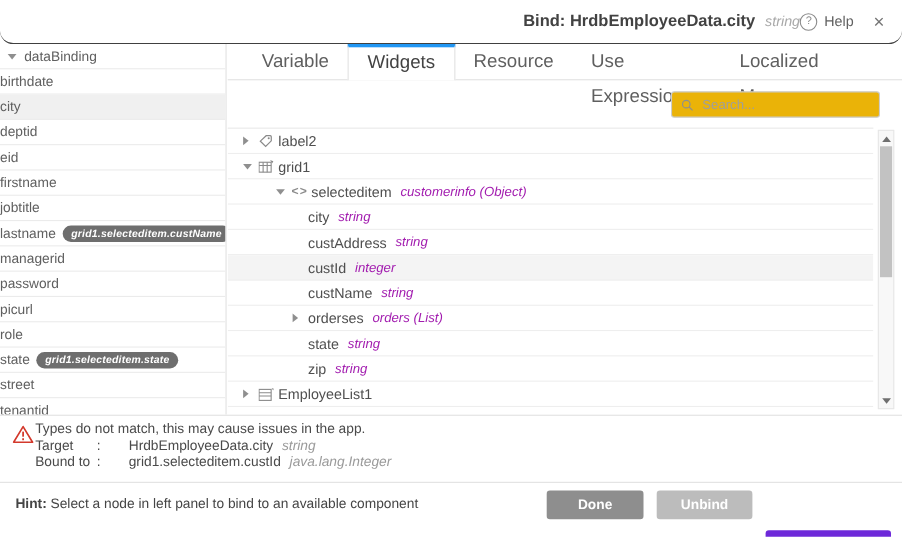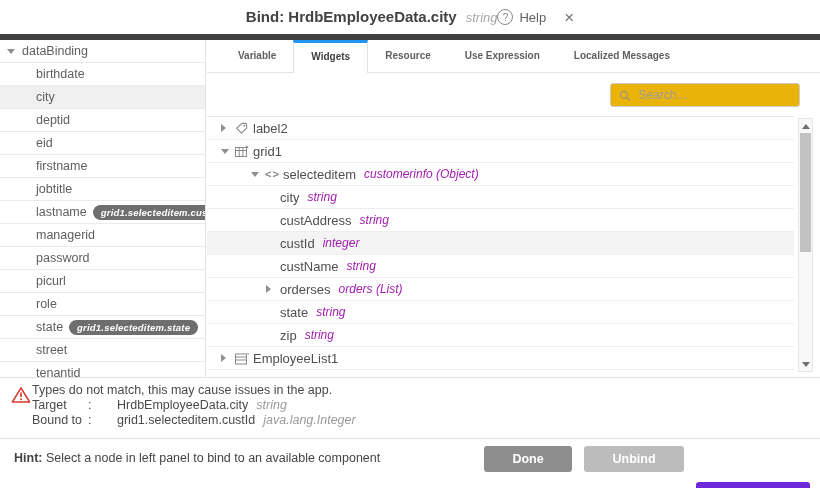--- a/index.html
+++ b/index.html
@@ -1,51 +1,51 @@
 <!DOCTYPE html>
 <html><head>
 <meta charset="utf-8">
 <style>
   html,body{margin:0;padding:0;background:#fff;}
   body{width:820px;height:488px;overflow:hidden;font-family:"Liberation Sans",sans-serif;-webkit-font-smoothing:antialiased;}
   .app{position:relative;width:820px;height:488px;background:#fff;}
 
   
-  .hdr{position:absolute;left:0;top:0;right:0;height:40px;border-bottom:6px solid #404040;
-       display:flex;align-items:center;justify-content:center;padding:0 16px;box-sizing:border-box;background:#fff;}
+  .hdr{position:absolute;left:0;top:0;right:0;height:40px;border-bottom:1px solid #404040;
+       display:flex;align-items:center;justify-content:flex-end;padding:0 16px;box-sizing:border-box;background:#fff;border-radius:12px;}
   .title{font-size:15px;font-weight:bold;color:#424242;}
   .title-type{font-size:13px;font-style:italic;color:#a8a8a8;margin-left:9px;}
   .hdr-right{display:flex;align-items:center;gap:18px;}
   .help{display:flex;align-items:center;gap:6px;font-size:13px;color:#616161;cursor:pointer;}
   .help-icon{width:14px;height:14px;border:1px solid #8a8a8a;border-radius:50%;font-size:10px;color:#8a8a8a;
              display:flex;align-items:center;justify-content:center;}
   .close{font-size:17px;color:#757575;cursor:pointer;line-height:1;}
 
   
   .sidebar{position:absolute;left:0;top:40px;width:206px;height:337px;border-right:1px solid #e2e2e2;
            overflow:hidden;box-sizing:border-box;background:#fff;}
   .side-root,.side-row{height:23px;display:flex;align-items:center;border-bottom:1px solid #ebebeb;
            font-size:12.5px;color:#5f5f5f;box-sizing:border-box;white-space:nowrap;overflow:hidden;}
   .side-root{padding-left:7px;cursor:pointer;}
-  .side-row{padding-left:36px;cursor:pointer;}
+  .side-row{cursor:pointer;}
   .side-row.selected{background:#f0f0f0;}
   .badge{display:inline-block;flex-shrink:0;background:#6e6e6e;color:#fff;font-size:9.5px;font-style:italic;
          font-weight:bold;border-radius:8px;padding:2px 8px;margin-left:6px;letter-spacing:.2px;}
 
   
   .arrbox{width:14px;display:inline-flex;align-items:center;flex-shrink:0;}
   .arr{width:0;height:0;display:inline-block;}
   .arr.expanded{border-left:4px solid transparent;border-right:4px solid transparent;border-top:5px solid #8f8f8f;}
   .arr.collapsed{border-top:4px solid transparent;border-bottom:4px solid transparent;border-left:5px solid #8f8f8f;}
   .side-root .arrbox{width:15px;}
 
   
   .main{position:absolute;left:207px;top:40px;right:0;height:337px;background:#fff;}
   .tabbar{height:33px;border-bottom:1px solid #e2e2e2;display:flex;padding-left:14px;box-sizing:border-box;}
-  .tab{padding:0 17px;line-height:32px;font-size:10px;color:#5f5f5f;cursor:pointer;box-sizing:border-box;font-weight:bold;}
+  .tab{padding:0 17px;line-height:32px;font-size:17px;color:#5f5f5f;cursor:pointer;box-sizing:border-box;}
   .tab.active{background:#fff;border:1px solid #e2e2e2;border-bottom:none;border-top:3px solid #2196f3;
               line-height:28px;margin-bottom:-1px;color:#424242;}
   .searchrow{position:relative;height:43px;}
   .searchbox{position:absolute;right:20px;top:10px;width:190px;height:24px;border:1px solid #cccccc;border-radius:3px;
              display:flex;align-items:center;gap:6px;padding:0 8px;box-sizing:border-box;background:#eab308;}
   .searchbox input{border:none;outline:none;font-size:12px;color:#444;width:100%;font-family:inherit;background:transparent;}
   .searchbox input::placeholder{color:#9e9e9e;}
 
   .tree{position:absolute;top:76px;left:0;right:26px;bottom:0;border-top:1px solid #e8e8e8;overflow:hidden;}
   .trow{height:23px;display:flex;align-items:center;border-bottom:1px solid #eeeeee;font-size:13px;color:#4f4f4f;
@@ -75,21 +75,21 @@
   .wtype{font-style:italic;color:#9a9a9a;margin-left:8px;}
 
   
   .ftr{position:absolute;left:0;right:0;top:438px;bottom:0;border-top:1px solid #e2e2e2;box-sizing:border-box;
        display:flex;justify-content:space-between;align-items:flex-start;padding:7px 10px 0 14px;background:#fff;}
   .hint{font-size:12.5px;color:#454545;padding-top:5px;}
   .hint b{font-weight:bold;}
   .btns{display:flex;gap:12px;}
   .btn{height:26px;border:none;border-radius:3px;color:#fff;font-size:12.5px;font-weight:bold;font-family:inherit;cursor:pointer;padding:0;text-align:center;}
   .btn.dark{background:#8e8e8e;width:88px;}
-  .btn.disabled{background:#bcbcbc;width:100px;}
+  .btn.disabled{background:#bcbcbc;width:87px;}
   .btn.primary{background:#6d28d9;width:114px;margin-top:36px;}
 </style>
 </head>
 <body>
 
 <div class="app">
 
   <div class="hdr">
     <div>
       <span class="title">Bind: HrdbEmployeeData.city</span><span class="title-type">string</span>

